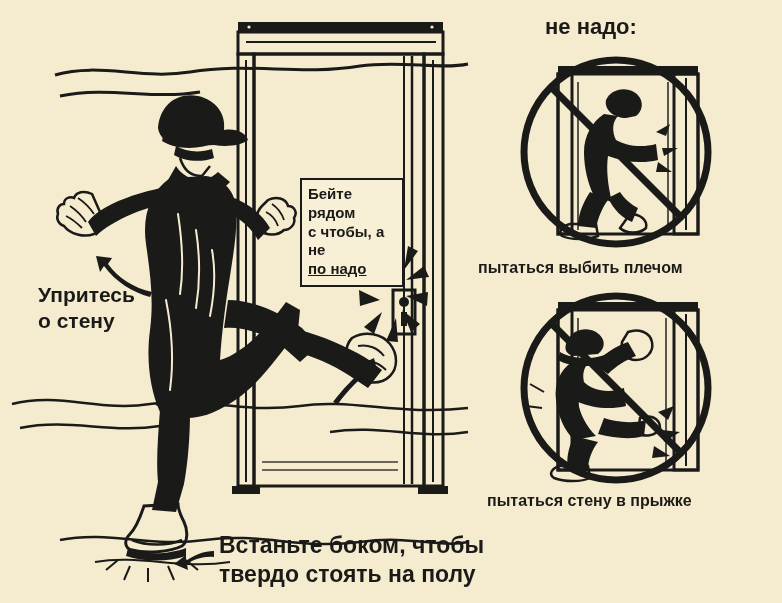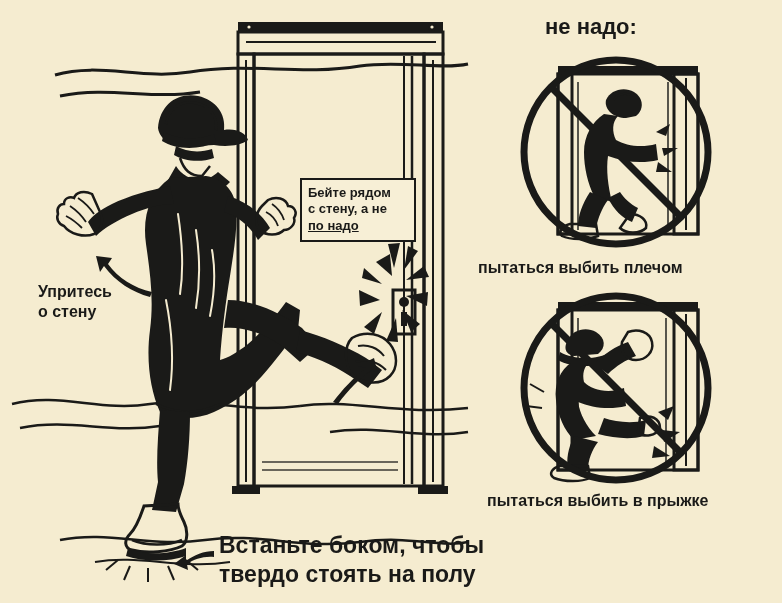--- a/index.html
+++ b/index.html
@@ -28,34 +28,34 @@
     line-height: 1.25;
     white-space: pre-line;
   }
   svg { display: block; }
 
   
   .callout {
     position: absolute;
     left: 300px;
     top: 178px;
-    width: 116px;
+    width: 104px;
     background: #f7efd6;
     border: 2px solid #1a1a18;
     padding: 5px 6px 6px 6px;
-    font-size: 13px;
+    font-size: 15px;
     font-weight: bold;
     line-height: 1.25;
     color: #1a1a18;
     box-sizing: border-box;
   }
   .callout .u { text-decoration: underline; }
 
   
-  #lbl-wall      { left: 38px;  top: 282px;  font-size: 16px; }
+  #lbl-wall      { left: 38px;  top: 282px;  font-size: 21px; }
   #lbl-sideways  { left: 219px; top: 531px;  font-size: 23px; }
   #lbl-nenado    { left: 545px; top: 13px;   font-size: 22px; }
   #lbl-shoulder  { left: 478px; top: 258px;  font-size: 16px; }
   #lbl-jump      { left: 487px; top: 491px;  font-size: 16px; }
 
   
   .ban-wrap { position: absolute; }
   .ink-stroke { stroke: #1a1a18; fill: none; }
   .ink-fill { fill: #1a1a18; }
 </style>
@@ -215,35 +215,35 @@
       <path d="M338,404 C348,390 360,378 372,370 L378,374 L374,358 L358,366 L366,368 C354,377 342,390 333,402 Z"></path>
     </g>
 
     <g class="ink-fill">
       <path d="M214,551 C204,551 194,555 186,561 L186,555 L174,564 L188,570 L187,564 C194,559 204,556 214,557 Z"></path>
     </g>
   </svg>
 
   <div class="callout">
     <span>Бейте рядом</span><br>
-    <span>с стену, а не</span><br>
+    <span>с чтобы, а не</span><br>
     <span class="u">по надо</span>
   </div>
 
   <div class="label" id="lbl-wall">Упритесь
 о стену</div>
 
   <div class="label" id="lbl-sideways">Встаньте боком, чтобы
 твердо стоять на полу</div>
 
   <div class="label" id="lbl-nenado">не надо:</div>
 
   <div class="label" id="lbl-shoulder">пытаться выбить плечом</div>
 
-  <div class="label" id="lbl-jump">пытаться выбить в прыжке</div>
+  <div class="label" id="lbl-jump">пытаться стену в прыжке</div>
 
   <svg class="ban-wrap" style="left:498px; top:52px;" width="236" height="206" viewBox="0 0 236 206">
 
     <rect class="ink-fill" x="60" y="14" width="140" height="8"></rect>
     <rect class="ink-stroke" stroke-width="3" x="60" y="22" width="140" height="160" fill="#f5ecd0"></rect>
     <rect class="ink-stroke" stroke-width="3" x="60" y="22" width="14" height="160" fill="#f5ecd0"></rect>
     <rect class="ink-stroke" stroke-width="3" x="176" y="22" width="24" height="160" fill="#f5ecd0"></rect>
     <line class="ink-stroke" stroke-width="2" x1="188" y1="26" x2="188" y2="178"></line>
 
     <g class="ink-stroke" stroke-width="1.6" opacity="0.9">

